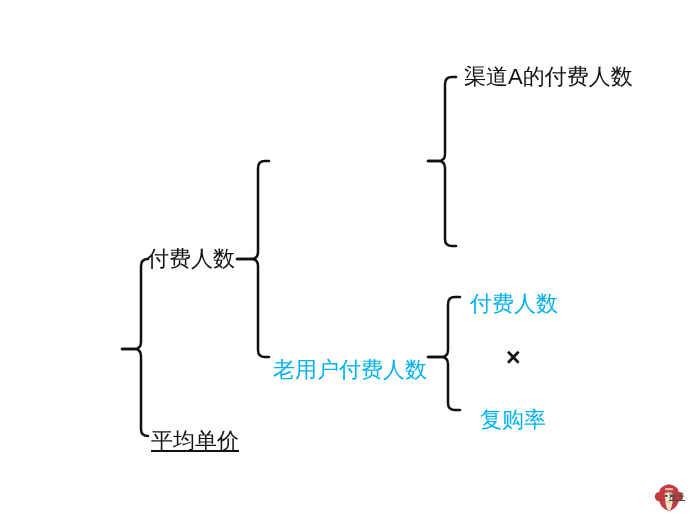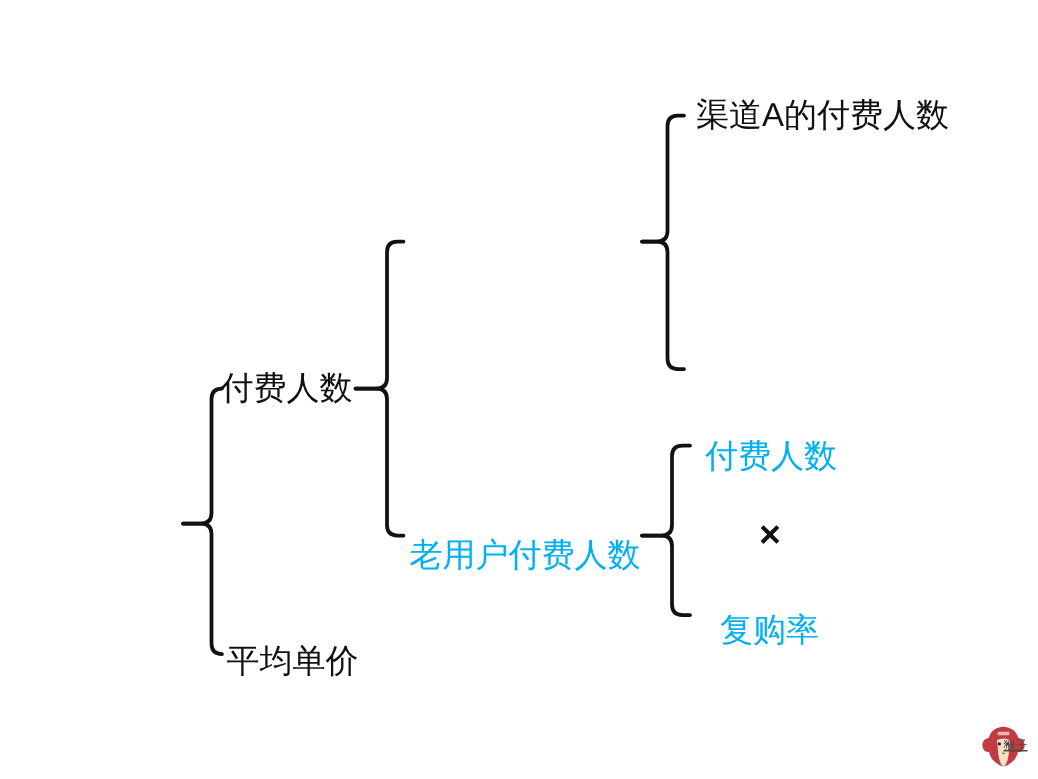--- a/index.html
+++ b/index.html
@@ -71,21 +71,21 @@
     <path d="M428,161 H438 Q445,161 445,154 V84 Q445,77 452,77 H456"></path>
     <path d="M428,161 H438 Q445,161 445,168 V239 Q445,246 452,246 H456"></path>
 
     <path d="M428,357 H441 Q448,357 448,350 V304 Q448,297 455,297 H460"></path>
     <path d="M428,357 H441 Q448,357 448,364 V403 Q448,410 455,410 H460"></path>
   </svg>
 
 
   <div class="node" style="left:147px; top:259px;">付费人数</div>
 
-  <div class="node" style="left:151px; top:441px;">平均单价</div>
+  <div class="node" style="left:151px; top:441px;text-decoration:underline;">平均单价</div>
 
 
   <div class="node hl" style="left:273px; top:370px;">老用户付费人数</div>
 
   <div class="node" style="left:464px; top:77px;">渠道A的付费人数</div>
 
 
 
   <div class="node hl" style="left:470px; top:304px;">付费人数</div>
 

